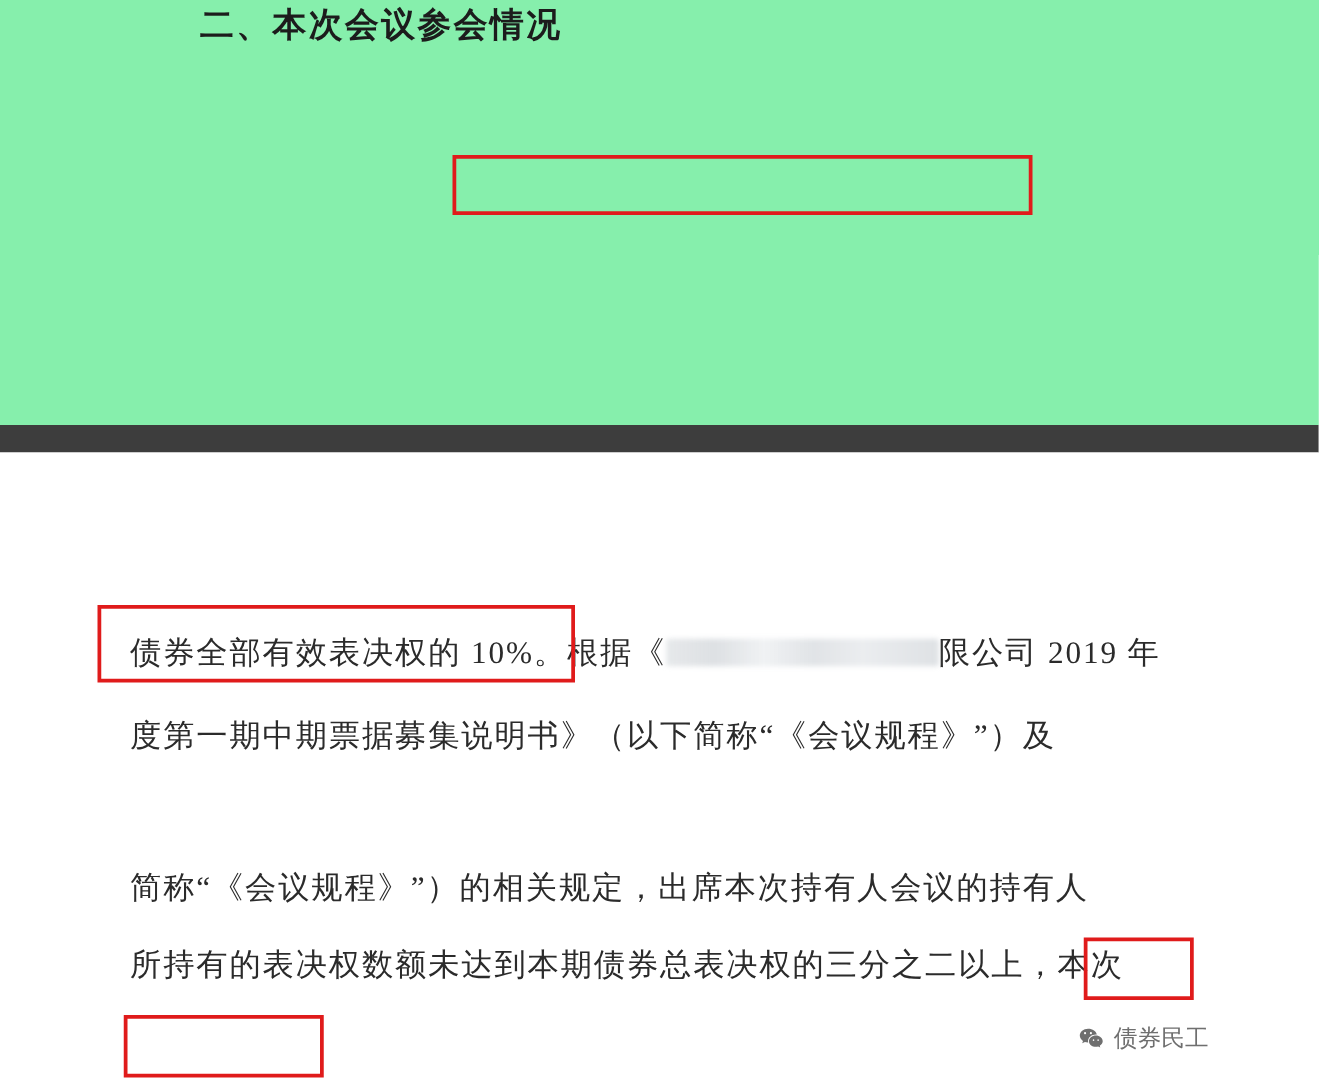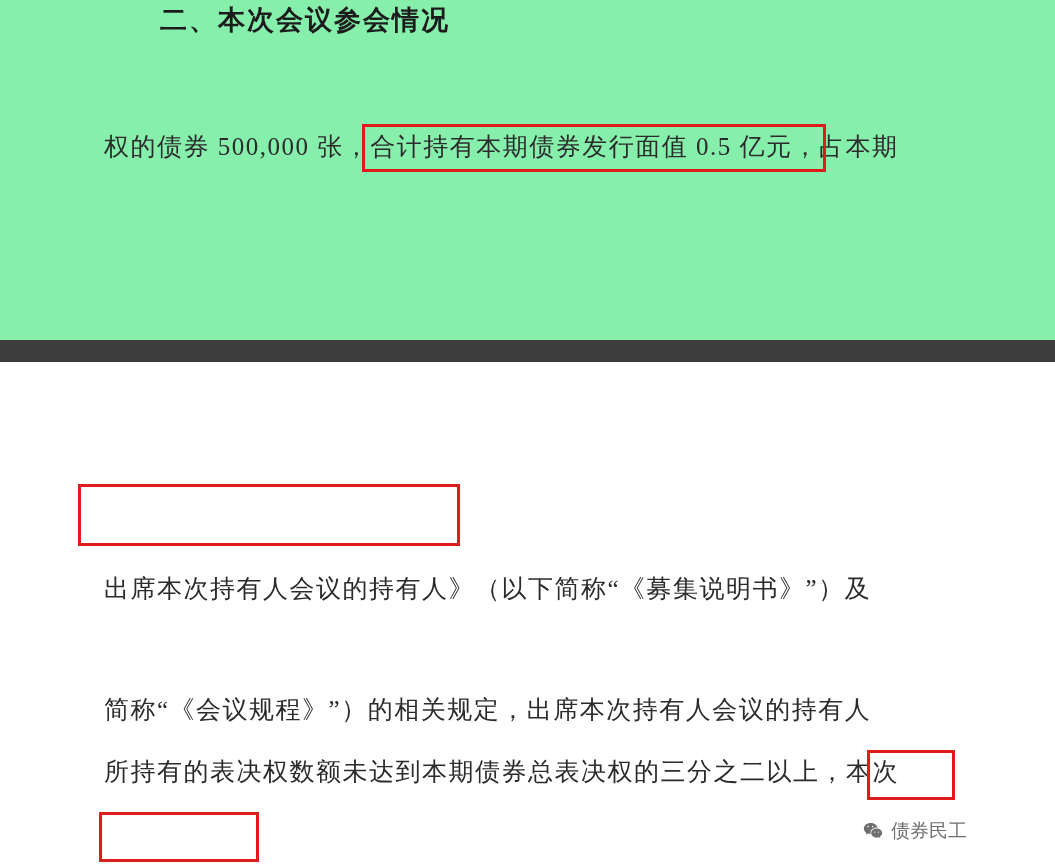--- a/index.html
+++ b/index.html
@@ -129,31 +129,33 @@
 </style>
 </head>
 <body>
 
 <div class="page">
 
   <div class="frag-top">
     <div class="heading">二、本次会议参会情况</div>
 
 
-    <div class="line l2">权的债券 500,000 张，合计持有本期债券发行面值 0.5 亿元，占本期</div>
   </div>
 
   <div class="redbox rb-1"></div>
 
   <div class="separator"></div>
 
   <div class="frag-bottom"></div>
 
+  <div class="line b1">
+    <span>债券全部有效表决权的 10%。根据《</span><span class="redacted"></span><span>限公司 2019 年</span>
+  </div>
 
-  <div class="line b2">出席本次持有人会议的持有人》（以下简称“《募集说明书》”）及</div>
+  <div class="line b2">度第一期中期票据募集说明书》（以下简称“《会议规程》”）及</div>
   <div class="line b5">所持有的表决权数额未达到本期债券总表决权的三分之二以上，本次</div>
   <div class="line b4">简称“《会议规程》”）的相关规定，出席本次持有人会议的持有人</div>
 
   <div class="redbox rb-2"></div>
   <div class="redbox rb-3"></div>
   <div class="redbox rb-4"></div>
 
   <div class="watermark">
     <span class="wechat-icon">
       <svg viewBox="0 0 24 24" width="22" height="22" aria-hidden="true">

